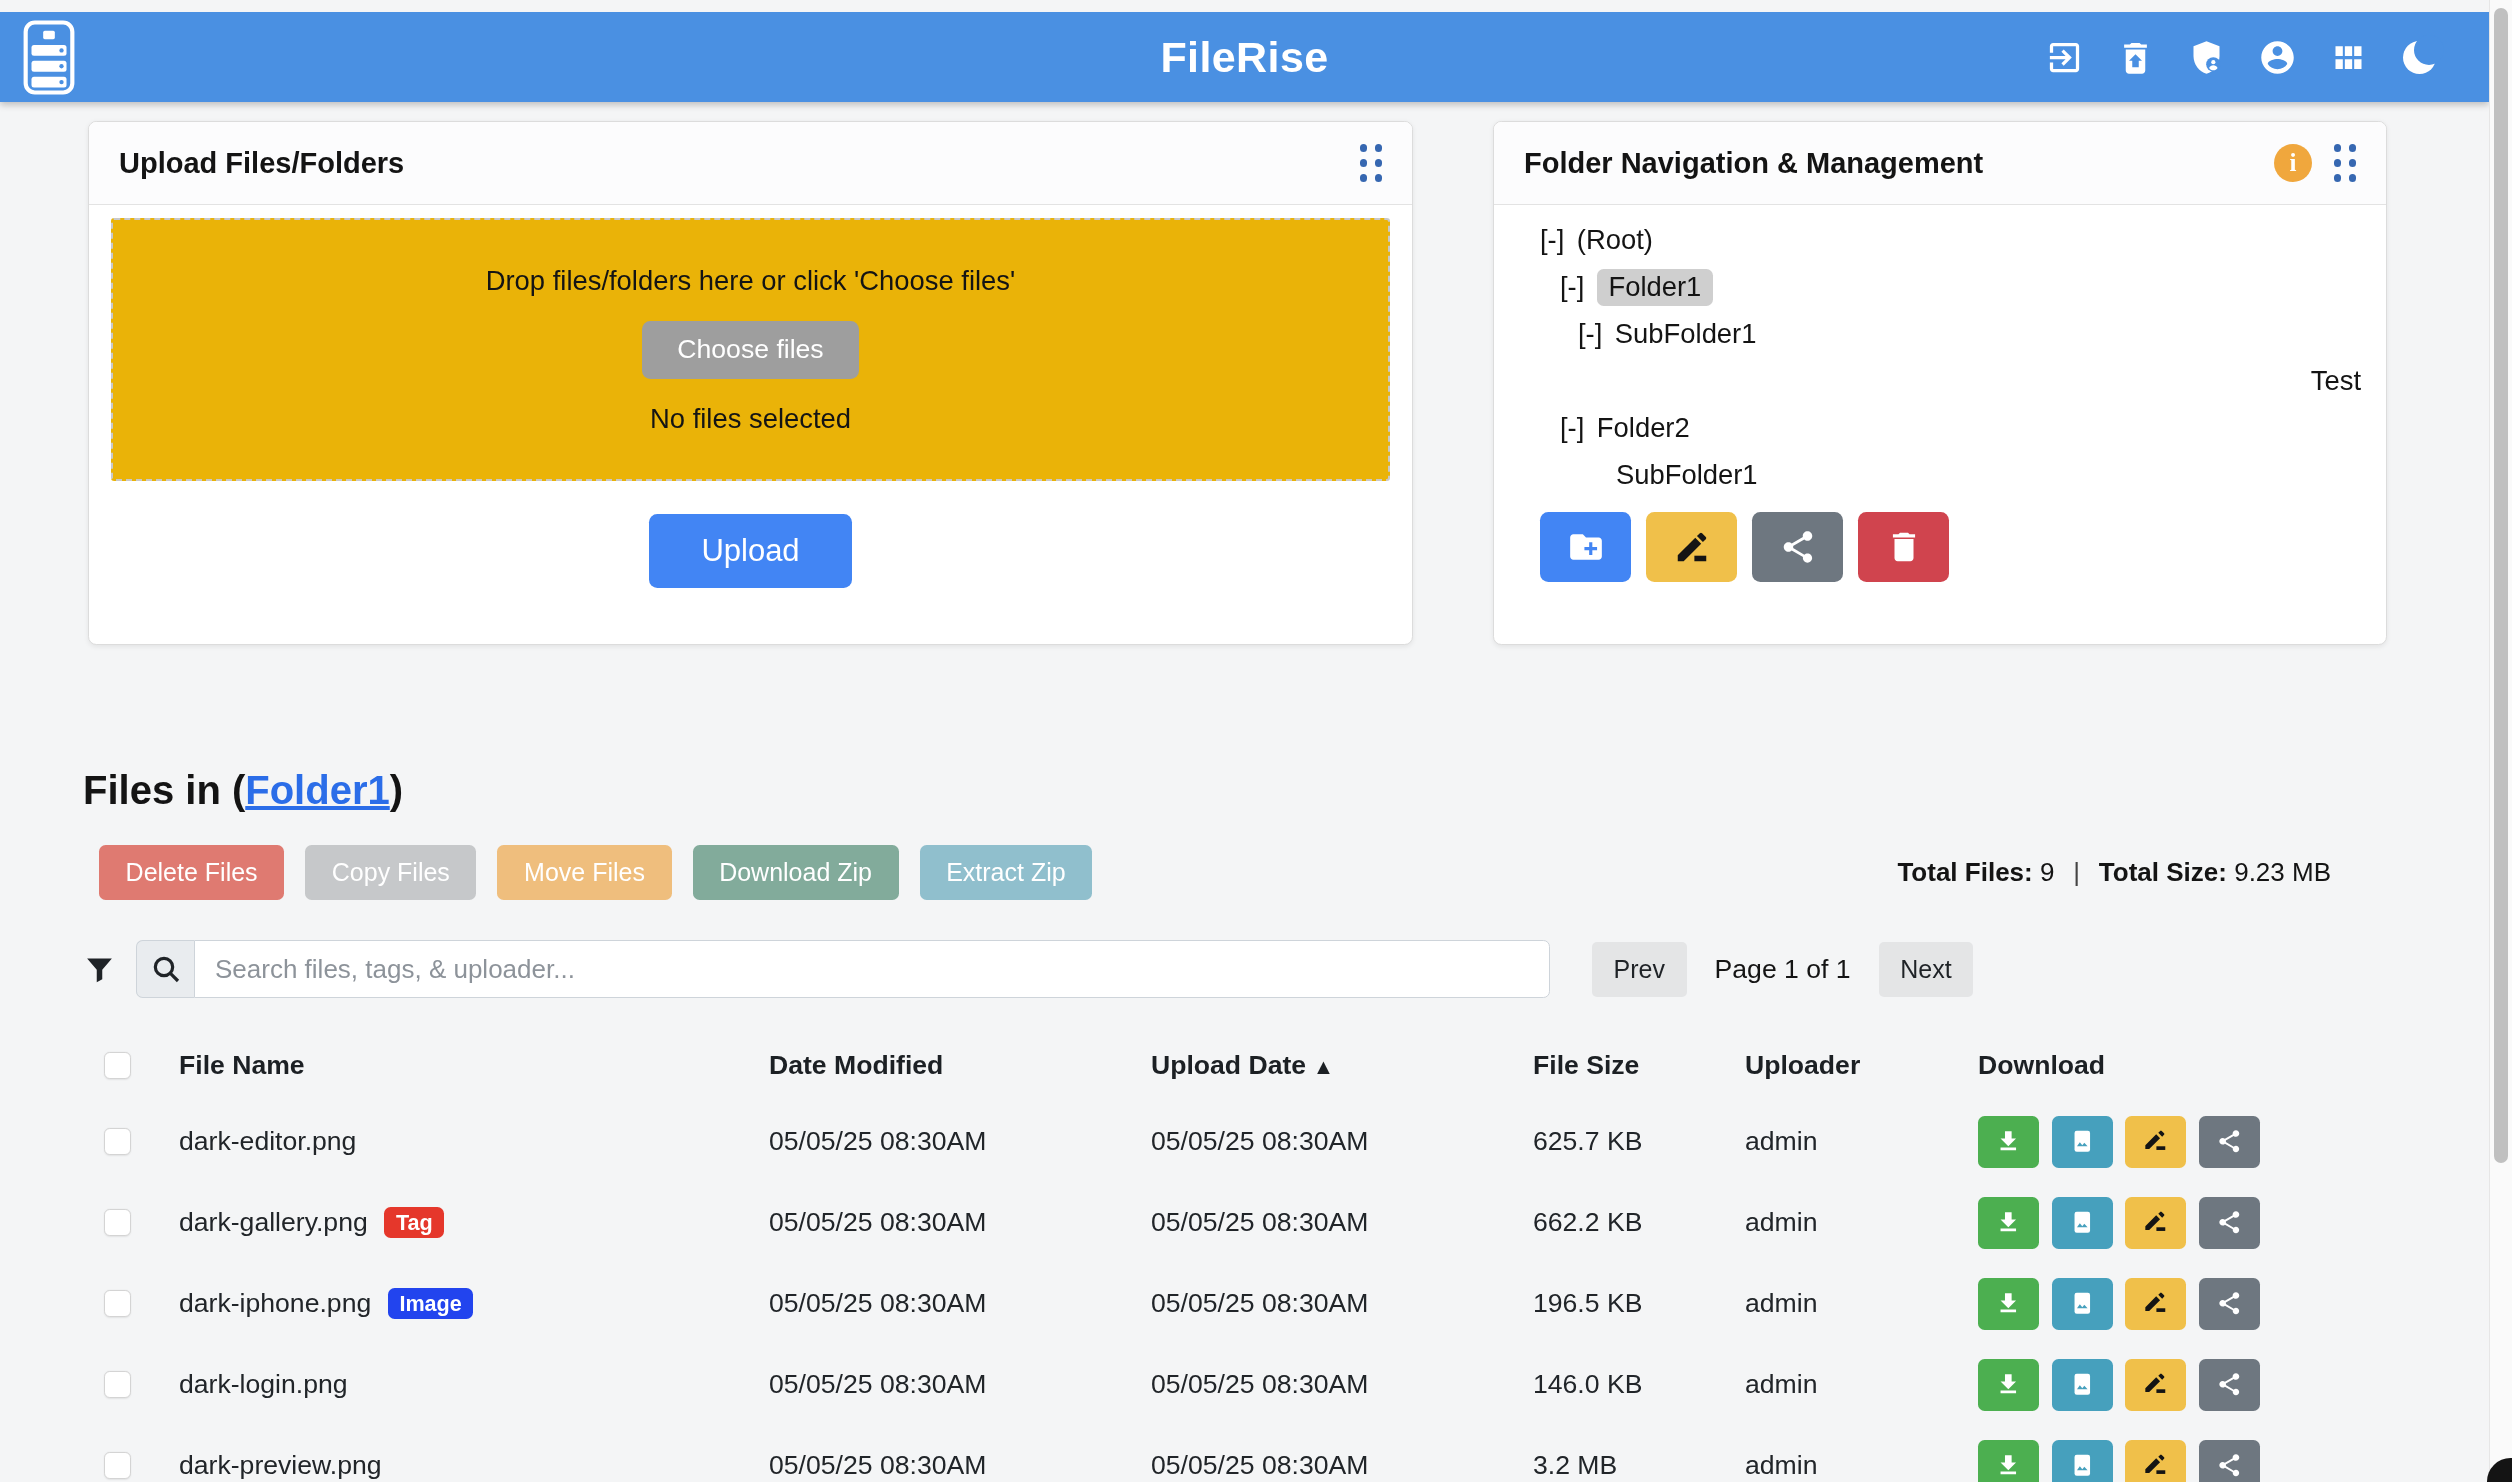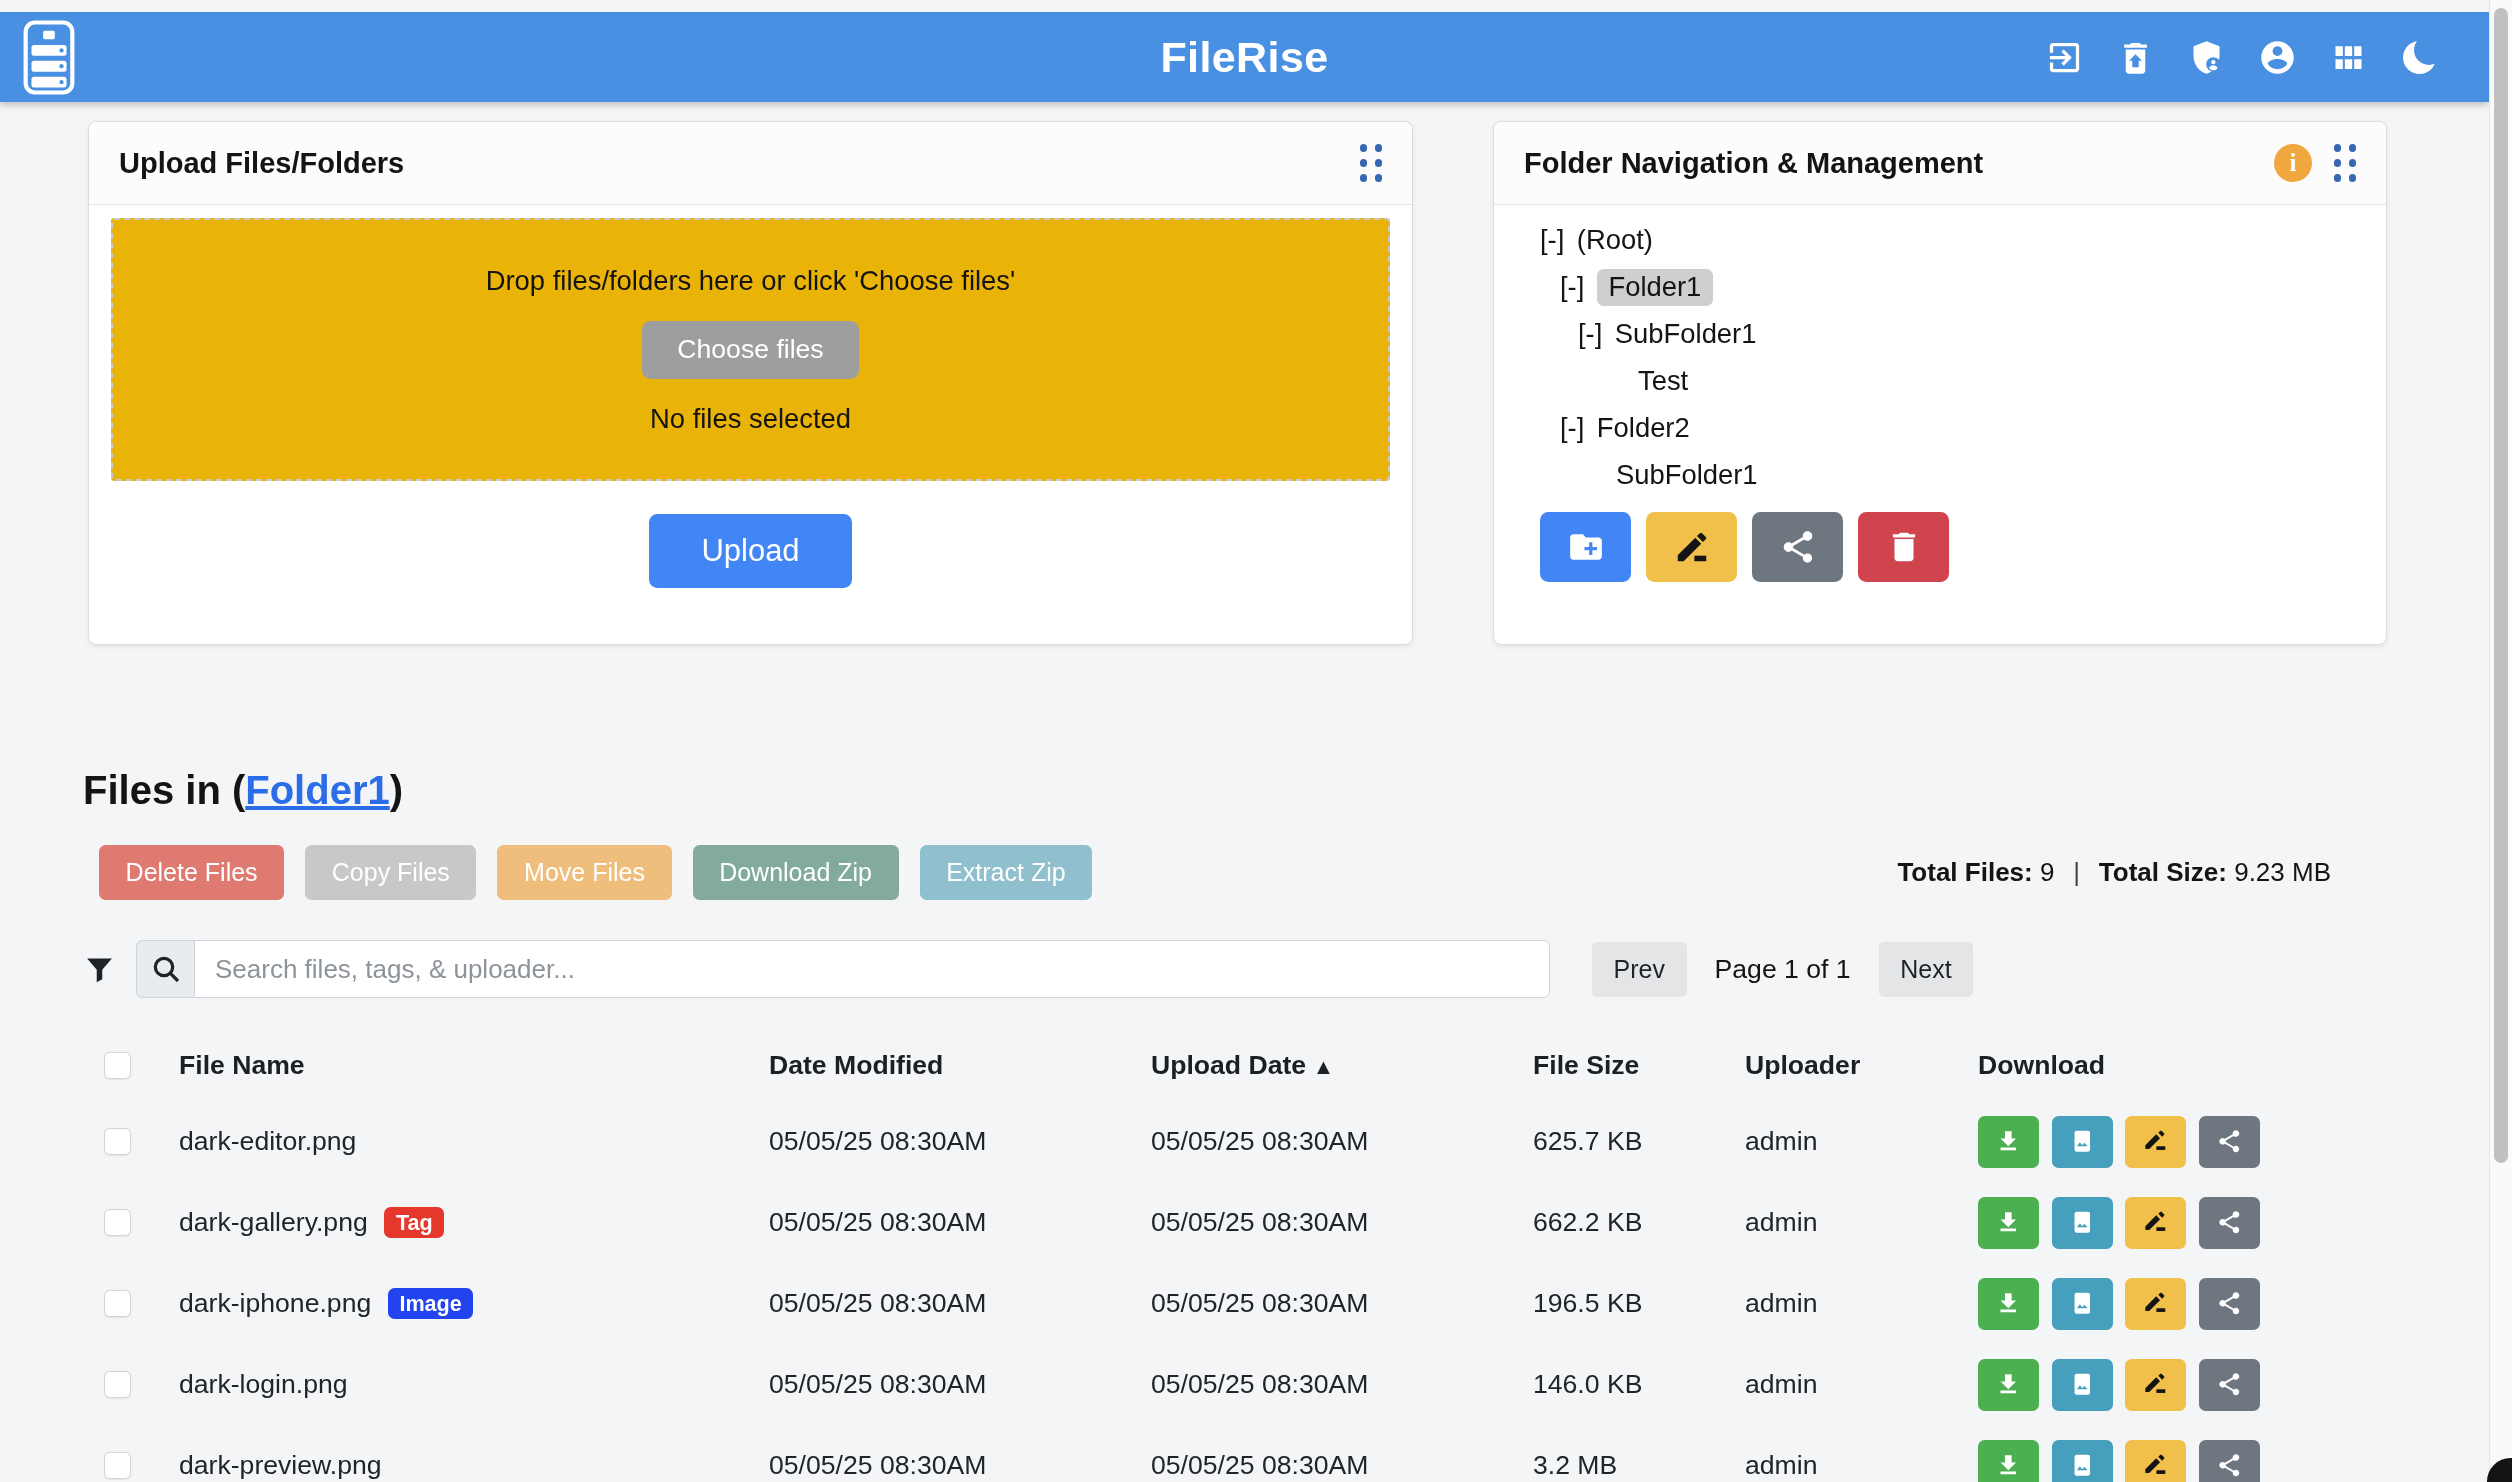--- a/index.html
+++ b/index.html
@@ -68,21 +68,21 @@
     font-size: 31px; padding: 0 52px; height: 74px; cursor: pointer; font-family: inherit;
   }
 
   
   .folder-body { padding: 11.6px 25px 0 46px; }
   .tree-row { height: 47px; display: flex; align-items: center; font-size: 27.4px; color: #141414; }
   .tree-row .toggle { margin-right: 12.5px; cursor: pointer; }
   .tree-row .tlabel { cursor: pointer; }
   .tree-row .tlabel.sel { background: #cfcfcf; border-radius: 6.6px; padding: 2.5px 11.6px; }
   .ind-0 { padding-left: 0; } .ind-1 { padding-left: 20px; } .ind-2 { padding-left: 38px; }
-  .ind-3 { padding-left: 98px; } .ind-2b { padding-left: 76px; }
+  .ind-3 { padding-left: 98px; justify-content: flex-end; } .ind-2b { padding-left: 76px; }
   .folder-actions { display: flex; gap: 15px; margin-top: 13.3px; }
   .fbtn { width: 91px; height: 70px; border: none; border-radius: 8.3px; display: flex; align-items: center; justify-content: center; cursor: pointer; }
   .fbtn svg { width: 38px; height: 38px; }
   .fbtn.create { background: #4285f4; } .fbtn.rename { background: #f0c04a; }
   .fbtn.share { background: #6e7780; } .fbtn.remove { background: #d0444e; }
 
   
   .files-heading { margin: 33px 0 0 83px; font-size: 40px; font-weight: bold; color: #141414; }
   .files-heading a { color: #2b6de8; text-decoration: underline; cursor: pointer; }
   .bulk-row { display: flex; align-items: center; margin: 32px 83px 0 83px; }

